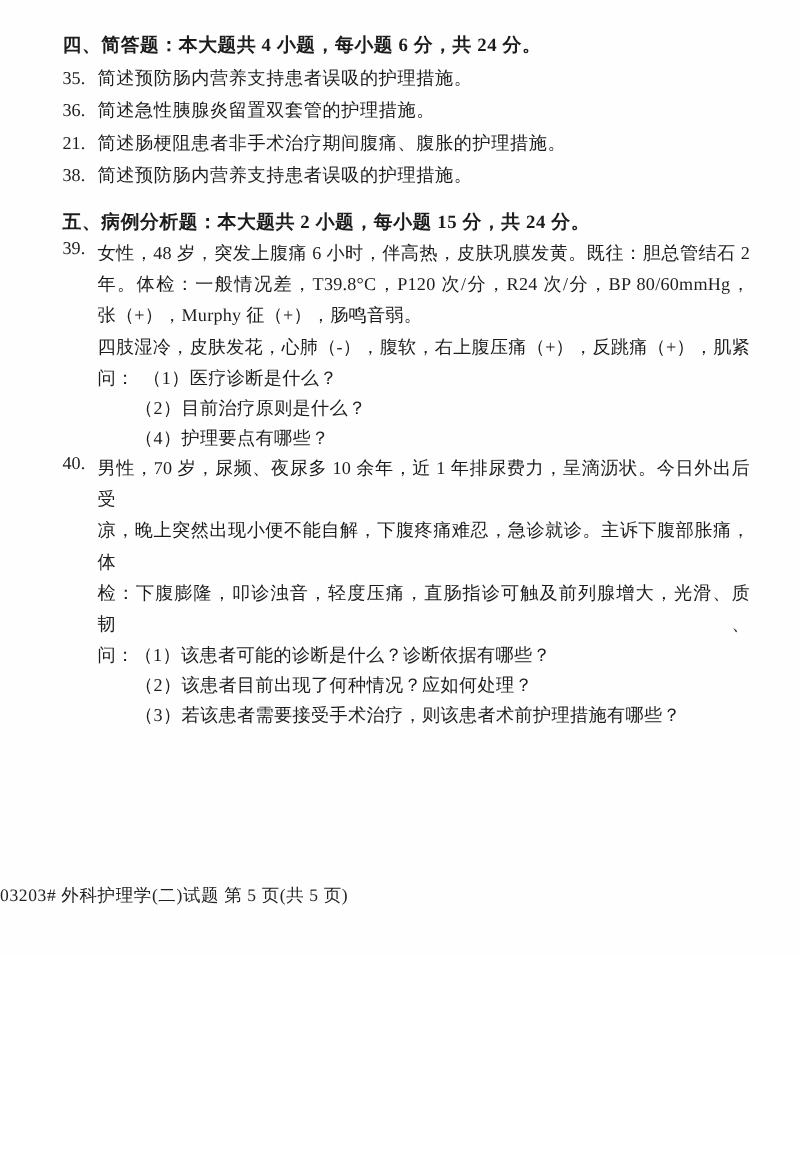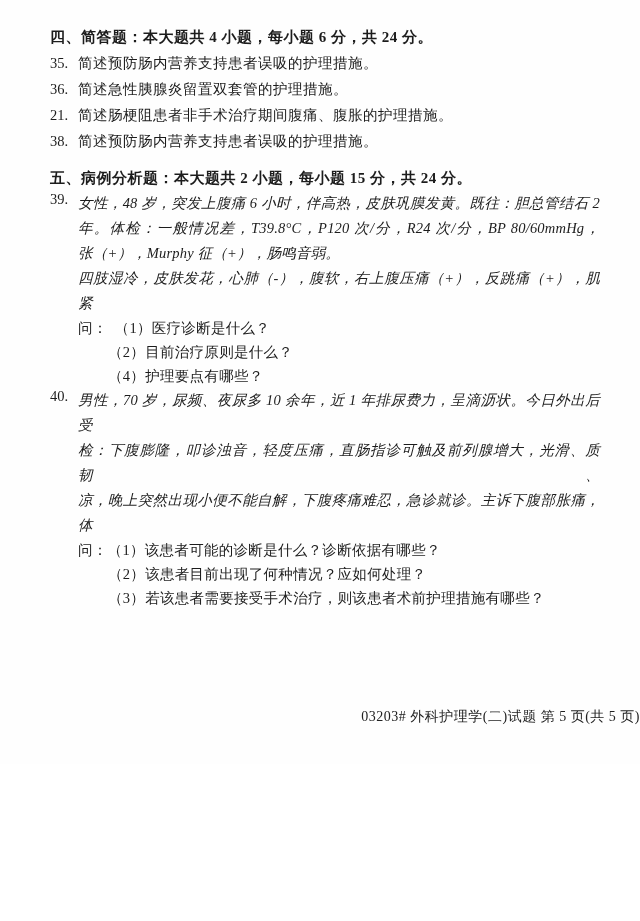--- a/index.html
+++ b/index.html
@@ -52,21 +52,20 @@
   .case-body {
     flex: 1;
     min-width: 0;
   }
   .b-line {
     font-size: 14.5px;
     line-height: 25px;
     text-align: justify;
     text-align-last: justify;
     letter-spacing: 0.2px;
-    font-style: italic;
   }
   .b-line.last {
     text-align: justify;
     text-align-last: left;
   }
   .q-line {
     font-size: 14.5px;
     line-height: 24px;
     letter-spacing: 0.3px;
   }
@@ -74,21 +73,21 @@
     padding-left: 30px;
   }
   .case39 .ask-label { margin-right: 7px; }
   .case40 .ask-label { margin-right: 0; }
   .ask-label { display: inline; }
   .footer {
     position: absolute;
     left: 0;
     right: 0;
     bottom: 38px;
-    text-align: right;
+    text-align: left;
     font-size: 14px;
     letter-spacing: 0.5px;
     color: #222222;
   }
 </style>
 </head>
 <body>
 
 <div class="page">
   <div class="content">
@@ -126,22 +125,22 @@
         </div>
         <div class="q-line rest">（2）目前治疗原则是什么？</div>
         <div class="q-line rest">（4）护理要点有哪些？</div>
       </div>
     </div>
 
     <div class="case-row case40">
       <span class="num-col">40.</span>
       <div class="case-body">
         <div class="b-line">男性，70 岁，尿频、夜尿多 10 余年，近 1 年排尿费力，呈滴沥状。今日外出后受</div>
+        <div class="b-line">凉，晚上突然出现小便不能自解，下腹疼痛难忍，急诊就诊。主诉下腹部胀痛，体</div>
         <div class="b-line">检：下腹膨隆，叩诊浊音，轻度压痛，直肠指诊可触及前列腺增大，光滑、质韧、</div>
-        <div class="b-line">凉，晚上突然出现小便不能自解，下腹疼痛难忍，急诊就诊。主诉下腹部胀痛，体</div>
         <div class="q-line first">
           <span class="ask-label">问：</span><span>（1）该患者可能的诊断是什么？诊断依据有哪些？</span>
         </div>
         <div class="q-line rest">（2）该患者目前出现了何种情况？应如何处理？</div>
         <div class="q-line rest">（3）若该患者需要接受手术治疗，则该患者术前护理措施有哪些？</div>
       </div>
     </div>
 
   </div>
 

